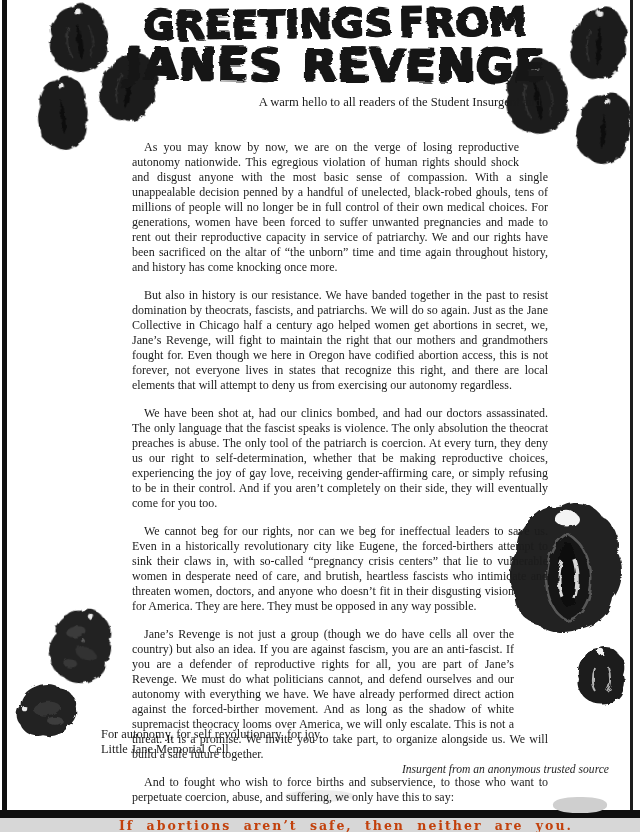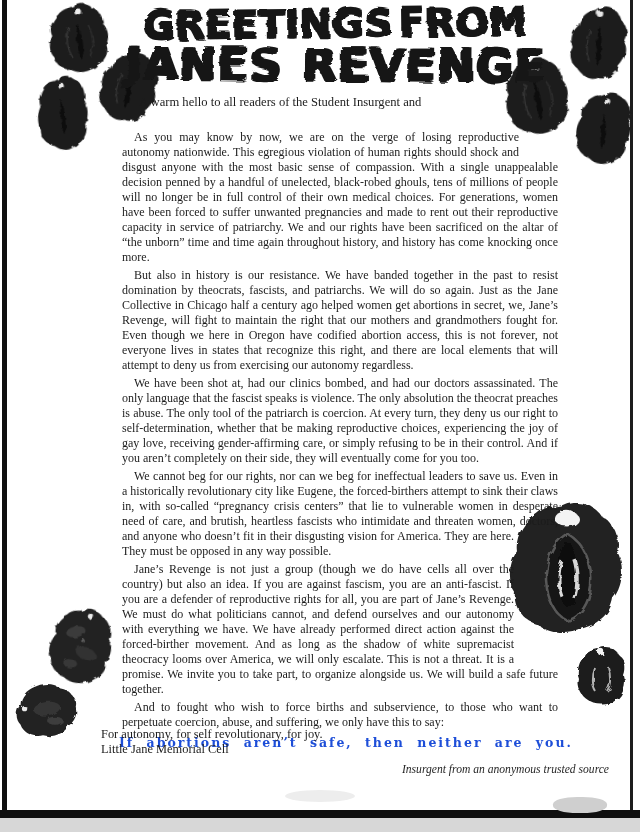--- a/index.html
+++ b/index.html
@@ -29,40 +29,40 @@
     transform:rotate(-0.6deg);
     text-shadow:1px 1px 0 #161616, -1px 1px 0 #161616, 1px -1px 0 #161616;
   }
   .title .t2 {
     font-size:45px; line-height:0.95; letter-spacing:1px; word-spacing:3px;
     transform:rotate(0.4deg);
     text-shadow:1px 1px 0 #161616, -1px 2px 0 #161616, 2px 0 0 #161616;
   }
 
   .intro {
-    position:absolute; left:139px; top:95px; width:402px; text-align:left;
+    position:absolute; left:139px; top:95px; width:402px; text-align:right;
     font-size:12.6px; line-height:15px; color:#1c1c1c;
   }
 
   .letter {
     position:absolute; left:119px; top:127px; width:442px;
     font-size:12px; line-height:15px; text-align:justify;
     color:#1c1c1c;
   }
-  .letter p { margin:3px; text-indent:12px; }
+  .letter p { margin:13px; text-indent:12px; }
 
   
   .sp-a { float:right; width:42px; height:30px; }
   .sp-b { float:right; clear:right; width:57px; height:195px;
           shape-outside: inset(60px 0px 0px 10px); }
 
   .slogan {
     margin-top:5px; text-align:right; font-weight:bold;
     font-family:"DejaVu Serif", serif; font-size:12.5px;
-    letter-spacing:2px; word-spacing:6px; white-space:nowrap; color:#1d4ed8;
+    letter-spacing:2px; word-spacing:6px; white-space:nowrap; color:#c2410c;
   }
 
   .closing { position:absolute; left:101px; top:727px; font-size:12.4px; line-height:14.8px; color:#1c1c1c; }
   .footnote { position:absolute; right:31px; top:763px; font-style:italic; font-size:11.6px; color:#262626; }
 </style>
 </head>
 <body>
 
 <div class="page">
 

